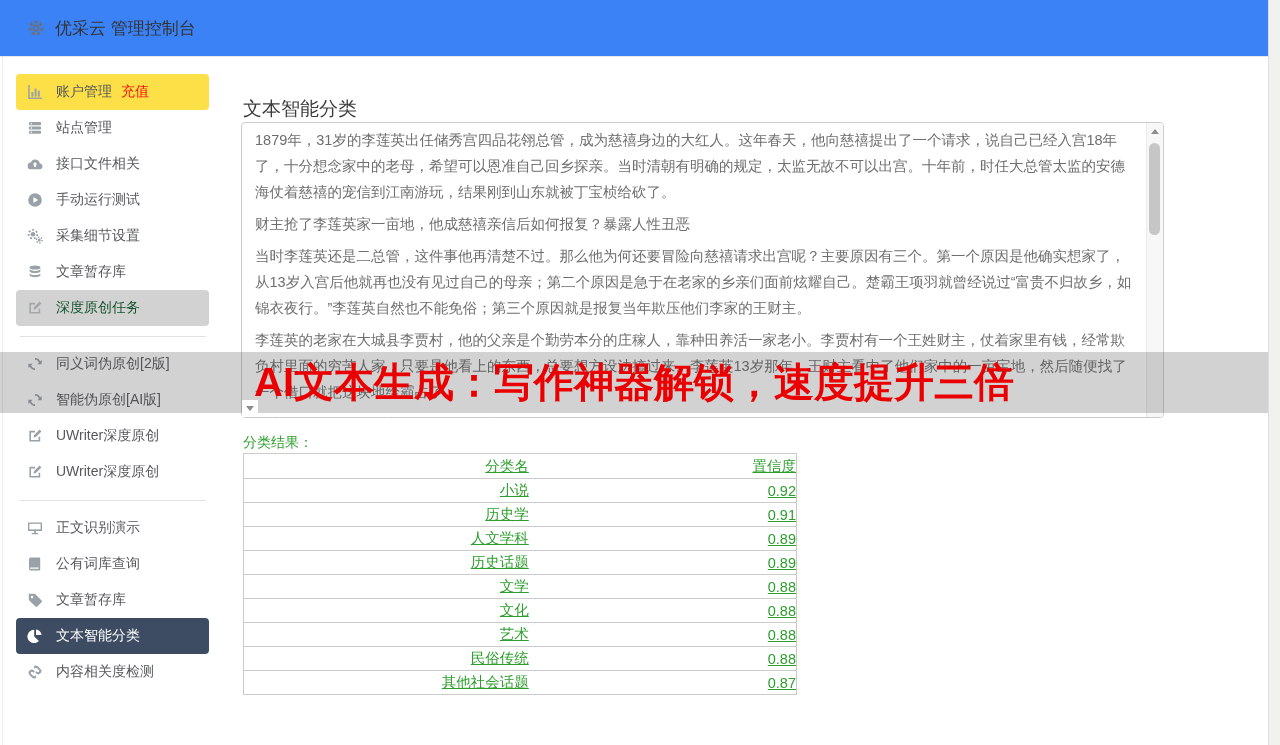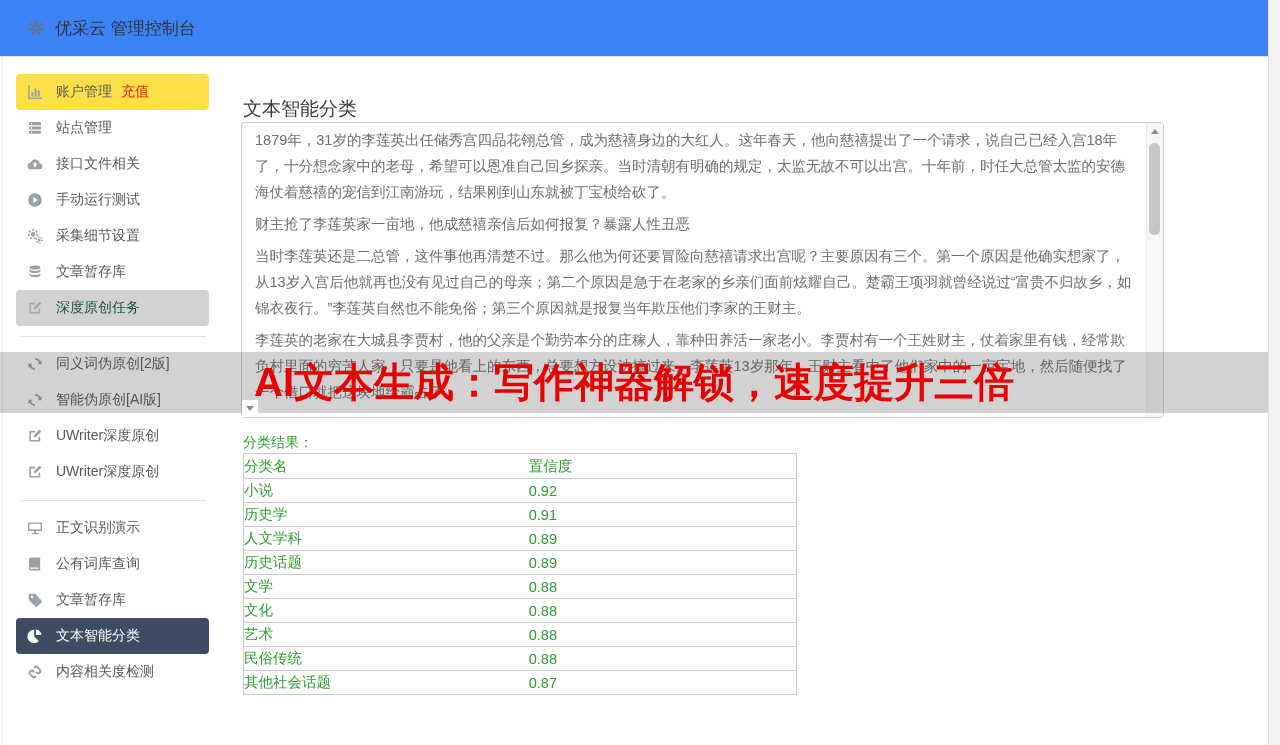--- a/index.html
+++ b/index.html
@@ -68,21 +68,21 @@
 
   
   .result-label{position:absolute;left:3px;top:377px;font-size:14px;color:var(--accent-green,#2e9e2e);text-align:right;}
   .result-table{
     position:absolute;left:3px;top:396px;width:554px;
     border-collapse:collapse;table-layout:fixed;
     font-size:14.5px;color:var(--accent-green,#2e9e2e);
   }
   .result-table th,.result-table td{
     border:1px solid #ccc;border-left:none;border-right:none;
-    text-align:left;font-weight:400;height:23px;padding:0;
+    text-align:right;font-weight:400;height:23px;padding:0;text-decoration:underline;
   }
   .result-table th{height:24px;}
   .result-table .c1{width:51.5%;}
   .result-table{border:1px solid #c9c9c9;}
   .note{position:absolute;left:3px;top:668px;font-size:14.5px;color:#666;}
 
   
   .band{
     position:absolute;left:0;top:352px;width:1268px;height:61px;
     background:rgba(66,66,66,0.24);z-index:50;

